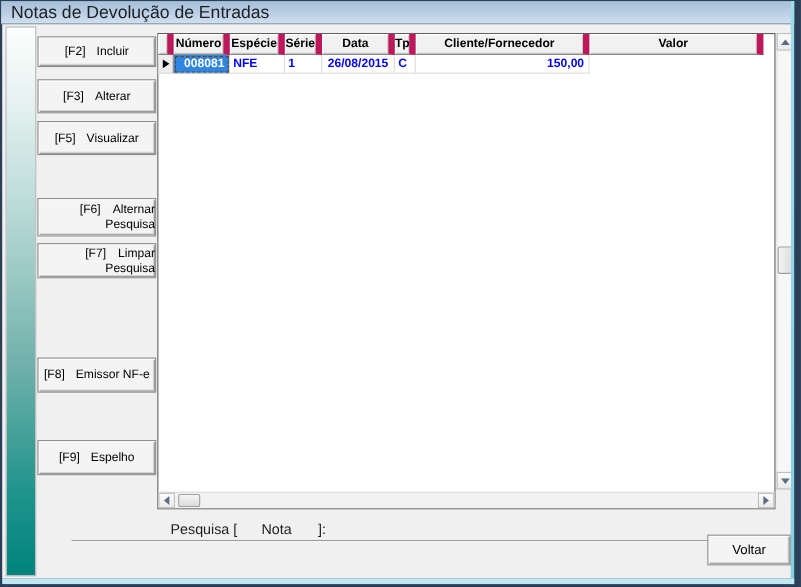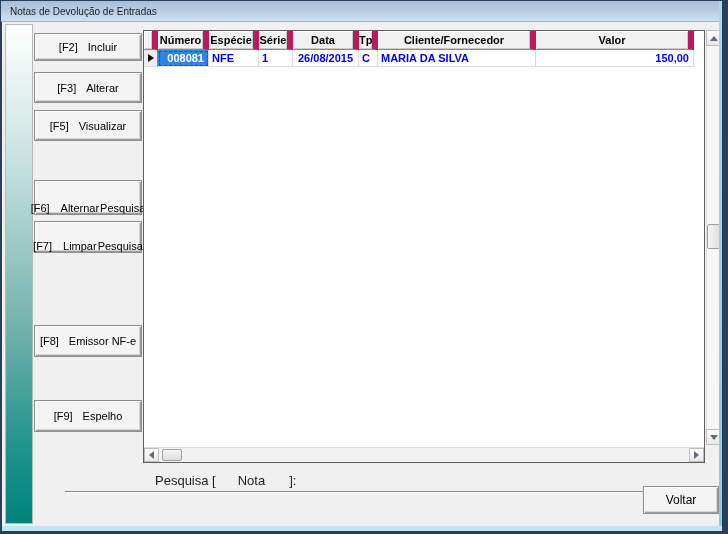--- a/index.html
+++ b/index.html
@@ -6,21 +6,21 @@
   html,body { width:728px; height:534px; }
   body { font-family: "Liberation Sans", sans-serif; background:#2b4058; }
 
   #window { position:absolute; top:0; left:0; width:728px; height:534px;
             background:#2b4058; overflow:hidden; }
 
   
   .titlebar { position:absolute; left:1px; top:1px; width:721px; height:21px;
     background:linear-gradient(180deg,#a7c0da 0%,#b7cbe2 45%,#cfdff0 100%);
     border-bottom:1px solid #9db3c8; }
-  .titlebar-text { font-size:10px; color:#1b1e22; line-height:21px; padding-left:9px; }
+  .titlebar-text { font-size:16px; color:#1b1e22; line-height:21px; padding-left:9px; }
   .edge-right-cyan { position:absolute; left:719px; top:1px; width:3px; height:530px;
     background:linear-gradient(180deg,#9fdcec,#7fd0e4); }
   .edge-bottom-cyan { position:absolute; left:2px; top:526px; width:720px; height:5px;
     background:#bfe8f3; }
 
   .client { position:absolute; left:2px; top:22px; width:717px; height:504px;
     background:#f0f0f0; overflow:hidden; }
 
   
   .strip { position:absolute; left:3px; top:2px; width:28px; height:500px;
@@ -28,21 +28,21 @@
     background:linear-gradient(180deg,#fcfffe 0%,#e4f1ef 14%,#bcdcd9 32%,#6fb0aa 62%,#1e948c 85%,#00837c 100%); }
 
   
   .btn { position:absolute; left:32px; width:108px; background:#f4f4f4;
     border:1px solid #8e8e8e;
     box-shadow: inset 1px 1px 0 #ffffff, inset -1px -1px 0 #9c9c9c, inset -2px -2px 0 #d4d4d4;
     font-size:11px; color:#000; cursor:default;
     display:flex; align-items:center; justify-content:center; gap:10px;
     font-family:"Liberation Sans",sans-serif; }
   .btn .bkey { white-space:nowrap; }
-  .btn.two { flex-direction:row; align-items:flex-end; justify-content:center;
+  .btn.two { flex-direction:column; align-items:flex-end; justify-content:center;
     gap:1px; padding-right:0; }
   .btn.two .l1 { display:flex; gap:11px; }
   .b-f2{top:11px;height:28px;} .b-f3{top:50px;height:31px;} .b-f5{top:88px;height:31px;}
   .b-f6{top:158px;height:35px;} .b-f7{top:199px;height:32px;}
   .b-f8{top:303px;height:32px;} .b-f9{top:378px;height:32px;}
 
   
   .grid { position:absolute; left:141px; top:8px; width:562px; height:433px;
     background:#ffffff; border:1px solid #5f5f5f; }
   .ghead { display:flex; height:19px; }
@@ -160,21 +160,20 @@
       </div>
       <div class="grow">
         <div class="gc w-ind ind-cell">
           <span class="tri tri-ind"></span>
         </div>
         <div class="gc w-num cell-sel">008081</div>
         <div class="gc w-esp">NFE</div>
         <div class="gc w-ser">1</div>
         <div class="gc w-dat cell-dat">26/08/2015</div>
         <div class="gc w-tp">C</div>
-        <div class="gc w-cli">MARIA DA SILVA</div>
         <div class="gc w-val cell-val">150,00</div>
       </div>
       <div class="hscroll">
         <div class="sb-btn left">
           <span class="tri tri-left"></span>
         </div>
         <div class="hthumb"></div>
         <div class="sb-btn right">
           <span class="tri tri-right"></span>
         </div>

